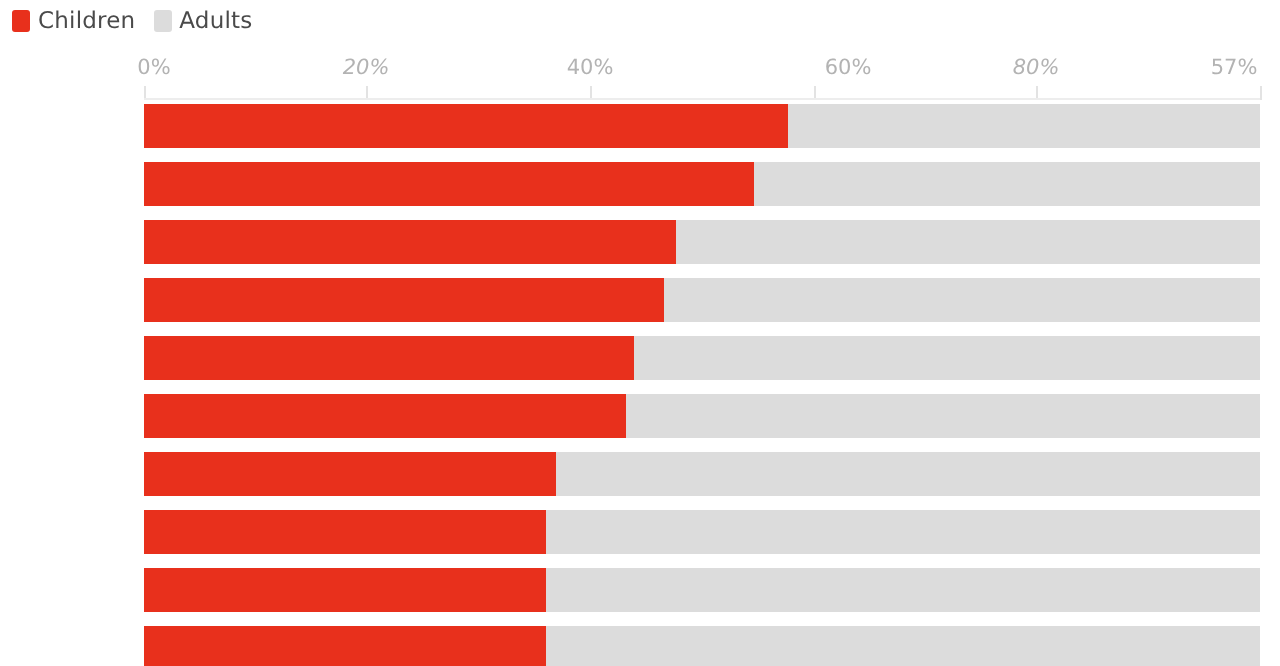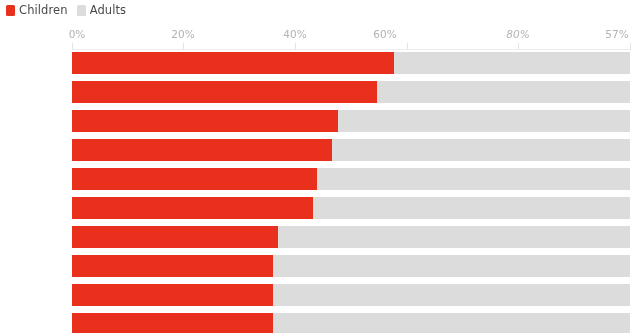--- a/index.html
+++ b/index.html
@@ -78,25 +78,25 @@
     </div>
     <div class="legend-item">
       <span class="legend-swatch" style="background:#dcdcdc"></span>
       <span class="legend-label">Adults</span>
     </div>
   </div>
 
   <div class="xaxis">
     <span class="xtick-label" style="left:77px;">0%</span>
     <span class="xtick-mark" style="left:72px;"></span>
-    <span class="xtick-label" style="left:183px;">20%</span>
+    <span class="xtick-label" style="left:183px;font-style:italic;">20%</span>
     <span class="xtick-mark" style="left:183px;"></span>
     <span class="xtick-label" style="left:295px;">40%</span>
     <span class="xtick-mark" style="left:295px;"></span>
-    <span class="xtick-label" style="left:385px;">60%</span>
+    <span class="xtick-label" style="left:424px;">60%</span>
     <span class="xtick-mark" style="left:407px;"></span>
     <span class="xtick-label" style="left:518px;font-style:italic;">80%</span>
     <span class="xtick-mark" style="left:518px;"></span>
     <span class="xtick-label" style="left:617px;">57%</span>
     <span class="xtick-mark" style="left:630px;"></span>
   </div>
   <div class="axis-line"></div>
 
   <div class="plot">
 

